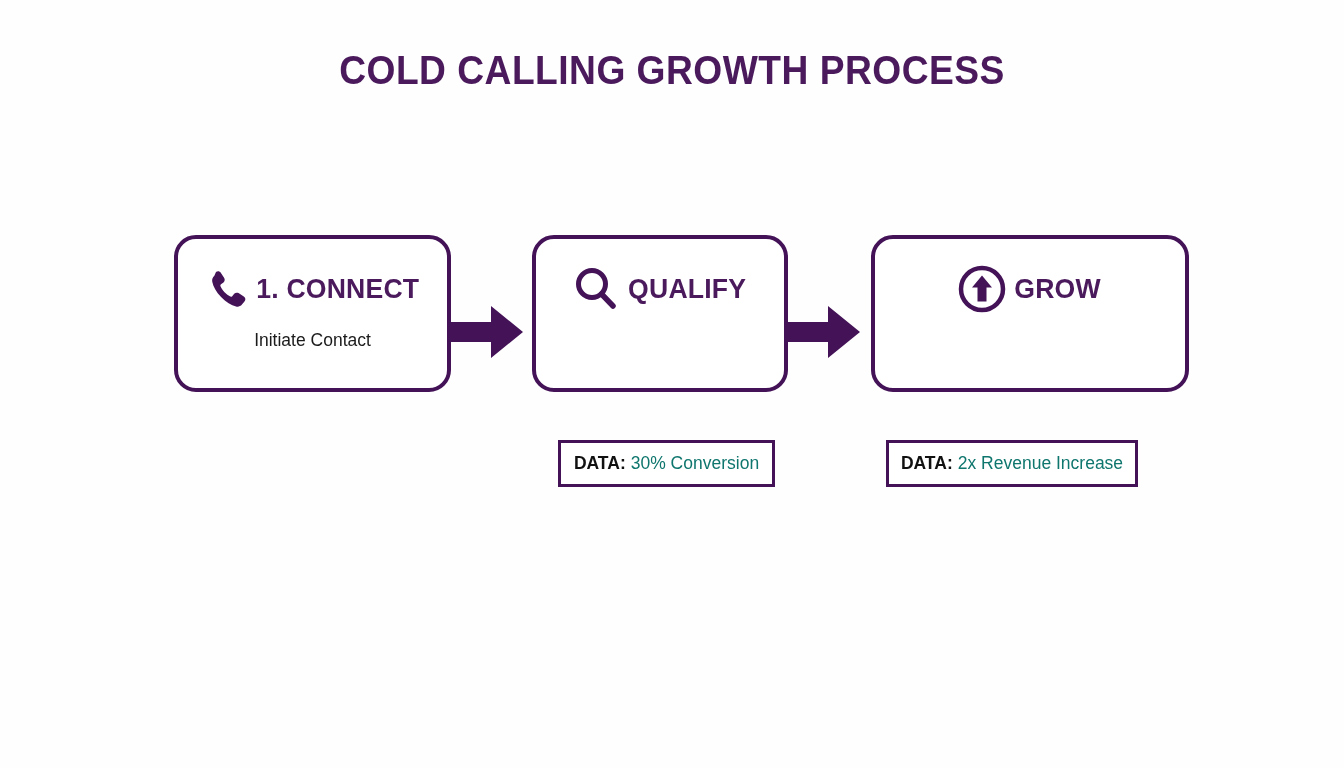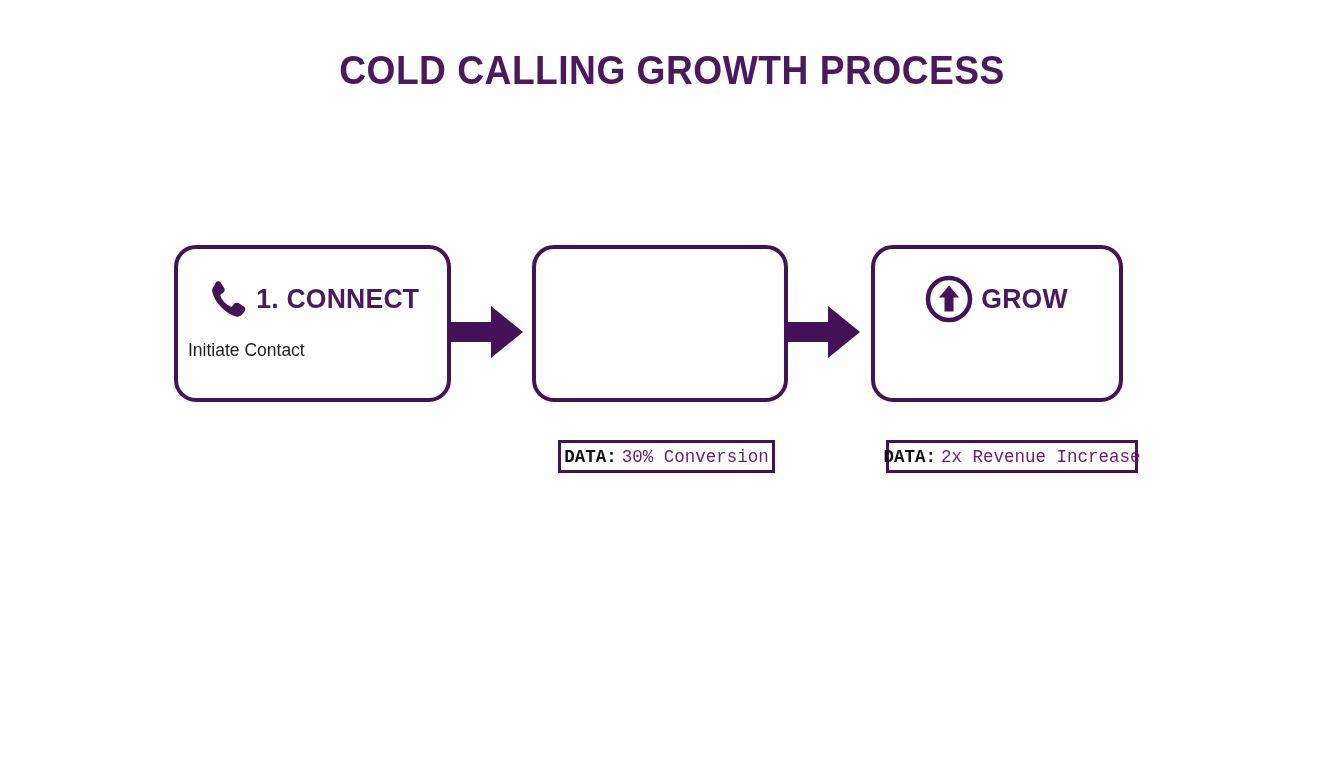--- a/index.html
+++ b/index.html
@@ -36,26 +36,26 @@
     white-space: nowrap;
   }
 
   
   .stage-box {
     position: absolute;
     box-sizing: border-box;
     border: 4px solid #431257;
     border-radius: 22px;
     background: #ffffff;
-    top: 245px;
+    top: 235px;
     height: 157px;
   }
   #stage-box-1 { left: 174px; width: 277px; }
   #stage-box-2 { left: 532px; width: 256px; }
-  #stage-box-3 { left: 871px; width: 252px; text-decoration: underline; }
+  #stage-box-3 { left: 871px; width: 318px; text-decoration: underline; }
 
   .stage-head {
     position: absolute;
     left: 0;
     right: 0;
     top: 24px;
     display: flex;
     align-items: center;
     justify-content: center;
     gap: 4px;
@@ -72,60 +72,59 @@
     color: #4a1a5c;
     letter-spacing: 0.2px;
     transform: scaleX(0.95);
     white-space: nowrap;
   }
   .stage-desc {
     position: absolute;
     left: 10px;
     right: 10px;
     top: 90px;
-    text-align: left;
+    text-align: center;
     font-size: 17.5px;
     color: #1b1b1b;
     line-height: 1.35;
   }
 
   
   .flow-arrow {
     position: absolute;
     top: 303px;
   }
   #flow-arrow-1 { left: 451px; }
   #flow-arrow-2 { left: 788px; }
 
   
   .data-box {
     position: absolute;
     box-sizing: border-box;
     border: 3px solid #431257;
     background: #ffffff;
     top: 440px;
-    height: 33px;
+    height: 47px;
     display: flex;
     align-items: center;
     justify-content: center;
     padding: 0 3px;
     white-space: nowrap;
-    font-family: Liberation Mono, monospace;
   }
   #data-box-1 { left: 558px; width: 217px; }
   #data-box-2 { left: 886px; width: 252px; }
   .data-label {
     font-size: 17.5px;
     font-weight: bold;
     color: #111111;
     margin-right: 5px;
   }
   .data-value {
     font-size: 17.5px;
-    color: #701a75;
+    color: #0f766e;
   }
 </style>
 </head>
 <body>
 
 <div id="canvas">
 
   <div id="page-title">COLD CALLING GROWTH PROCESS</div>
 
   <div class="stage-box" id="stage-box-1">
@@ -140,20 +139,29 @@
     <div class="stage-desc">Initiate Contact</div>
   </div>
 
   <div class="flow-arrow" id="flow-arrow-1">
     <svg width="72" height="58" viewBox="0 0 72 58" aria-hidden="true">
       <path fill="#431257" d="M0 19 H40 V3 L72 29 L40 55 V39 H0 Z"></path>
     </svg>
   </div>
 
   <div class="stage-box" id="stage-box-2">
+    <div class="stage-head">
+      <span class="stage-icon">
+        <svg width="50" height="50" viewBox="0 0 50 50" aria-hidden="true">
+          <circle cx="21" cy="20" r="13.5" fill="none" stroke="#431257" stroke-width="5"></circle>
+          <line x1="30.5" y1="30" x2="42" y2="42" stroke="#431257" stroke-width="5.5" stroke-linecap="round"></line>
+        </svg>
+      </span>
+      <span class="stage-title">QUALIFY</span>
+    </div>
   </div>
 
   <div class="flow-arrow" id="flow-arrow-2">
     <svg width="72" height="58" viewBox="0 0 72 58" aria-hidden="true">
       <path fill="#431257" d="M0 19 H40 V3 L72 29 L40 55 V39 H0 Z"></path>
     </svg>
   </div>
 
   <div class="stage-box" id="stage-box-3">
     <div class="stage-head">

